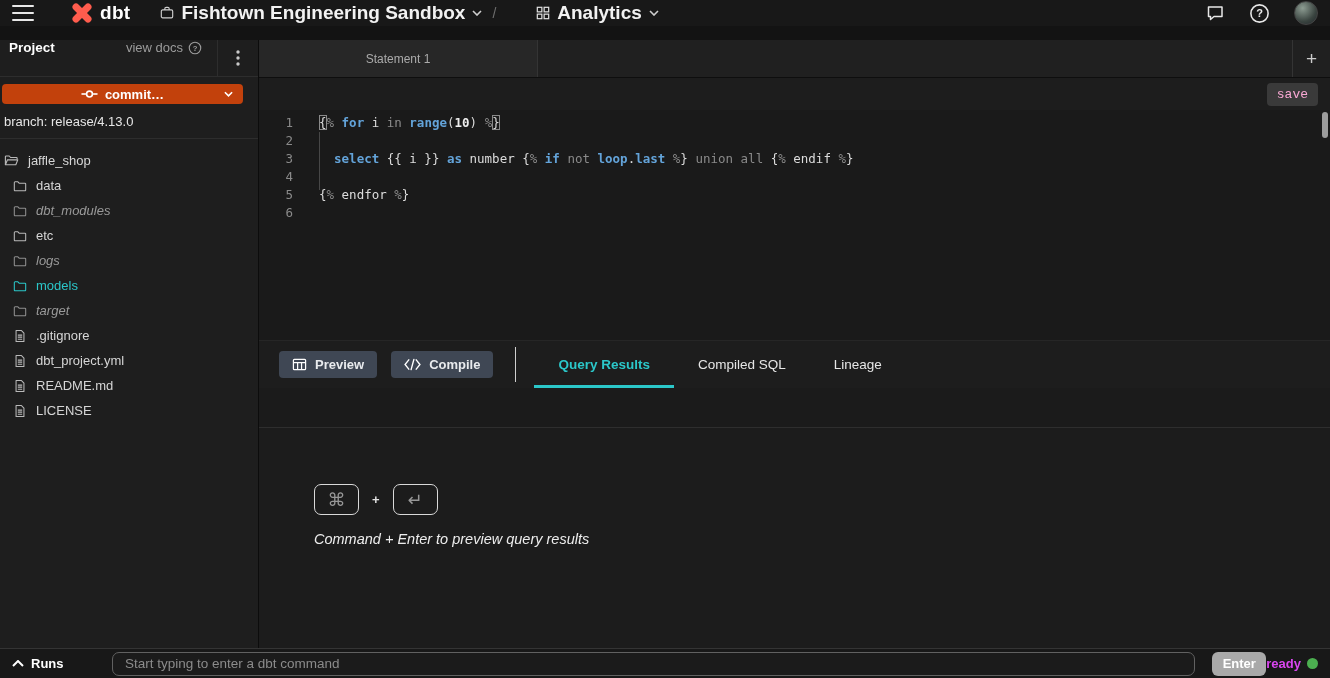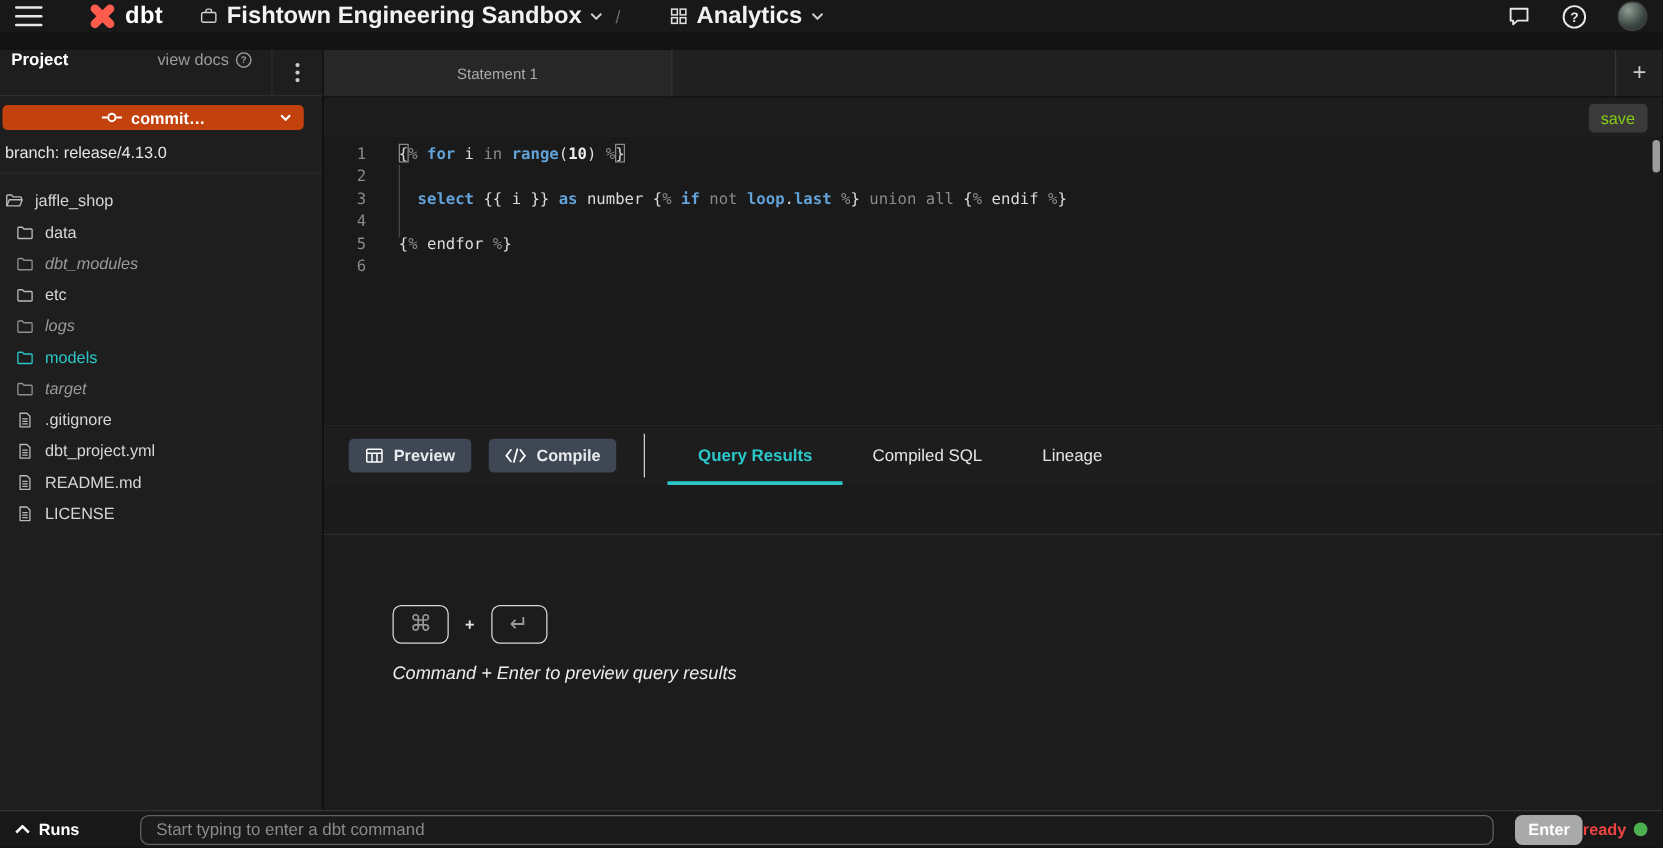--- a/index.html
+++ b/index.html
@@ -49,21 +49,21 @@
   .tree-item.active .ticon { color:#2bc7c9; }
 
   
   .main { flex:1; min-width:0; display:flex; flex-direction:column; border-left:1px solid #0c0c0c; }
   .tabbar { height:38px; flex:0 0 auto; background:#202020; border-bottom:1px solid #0e0e0e; display:flex; }
   .tab { width:279px; background:#272727; border-right:1px solid #343434; color:#ababab; font-size:12px;
     display:flex; align-items:center; justify-content:center; cursor:pointer; }
   .tab-plus { margin-left:auto; width:38px; border-left:1px solid #343434; display:flex; align-items:center; justify-content:center;
     color:#cccccc; font-size:19px; font-weight:400; cursor:pointer; }
   .saverow { height:32px; flex:0 0 auto; background:#1d1d1d; display:flex; align-items:center; justify-content:flex-end; padding-right:12px; }
-  .save-btn { background:#3a3a3a; color:#84cc16; border:none; border-radius:4px; font-size:13px; padding:4px 10px; cursor:pointer; font-family:Liberation Sans, sans-serif;text-align:center; }
+  .save-btn { background:#3a3a3a; color:#f9a8d4; border:none; border-radius:4px; font-size:13px; padding:4px 10px; cursor:pointer; font-family:Liberation Mono, monospace;text-align:center; }
 
   
   .editor { height:231px; flex:0 0 auto; background:#1a1a1a; display:flex; position:relative;
     font-family:"DejaVu Sans Mono","Liberation Mono",monospace; font-size:12.5px; line-height:18px;
     border-bottom:1px solid #262626; }
   .gutter { width:34px; flex:0 0 auto; text-align:right; color:#8a8a8a; padding-top:4px; }
   .gutter-line { height:18px; }
   .code-lines { padding:4px 0 0 26px; white-space:pre; flex:1; }
   .code-line { height:18px; }
   .tk-k { color:#63a3d9;font-weight:bold; }
@@ -95,21 +95,21 @@
 
   
   .bottombar { height:30px; flex:0 0 auto; background:#181818; border-top:1px solid #343434;
     display:flex; align-items:center; padding:0 12px; }
   .runs { display:flex; align-items:center; gap:7px; width:100px; flex:0 0 auto; color:#fff; font-weight:700; font-size:13px; cursor:pointer; }
   .cmd-input { flex:1; height:24px; background:#1b1b1b; border:1px solid #616161; border-radius:7px;
     color:#dddddd; font-size:13.5px; padding:0 12px; margin-right:17px; font-family:inherit; outline:none; }
   .cmd-input::placeholder { color:#8b8b8b; }
   .enter-btn { width:54px; height:24px; flex:0 0 auto; background:#a9a9a9; color:#fff; font-weight:700; font-size:13px;
     border:none; border-radius:6px; display:flex; align-items:center; justify-content:center; cursor:pointer; font-family:inherit; }
-  .ready { margin-left:auto; display:flex; align-items:center; gap:6px; color:#ef4444; font-weight:700; font-size:13px; }
+  .ready { margin-left:auto; display:flex; align-items:center; gap:6px; color:#d946ef; font-weight:700; font-size:13px; }
   .ready-dot { width:11px; height:11px; border-radius:50%; background:#4caf50; }
 </style>
 </head>
 <body>
 
 <header class="topbar">
   <div class="hamburger">
       <span></span>
       <span></span>
       <span></span>

